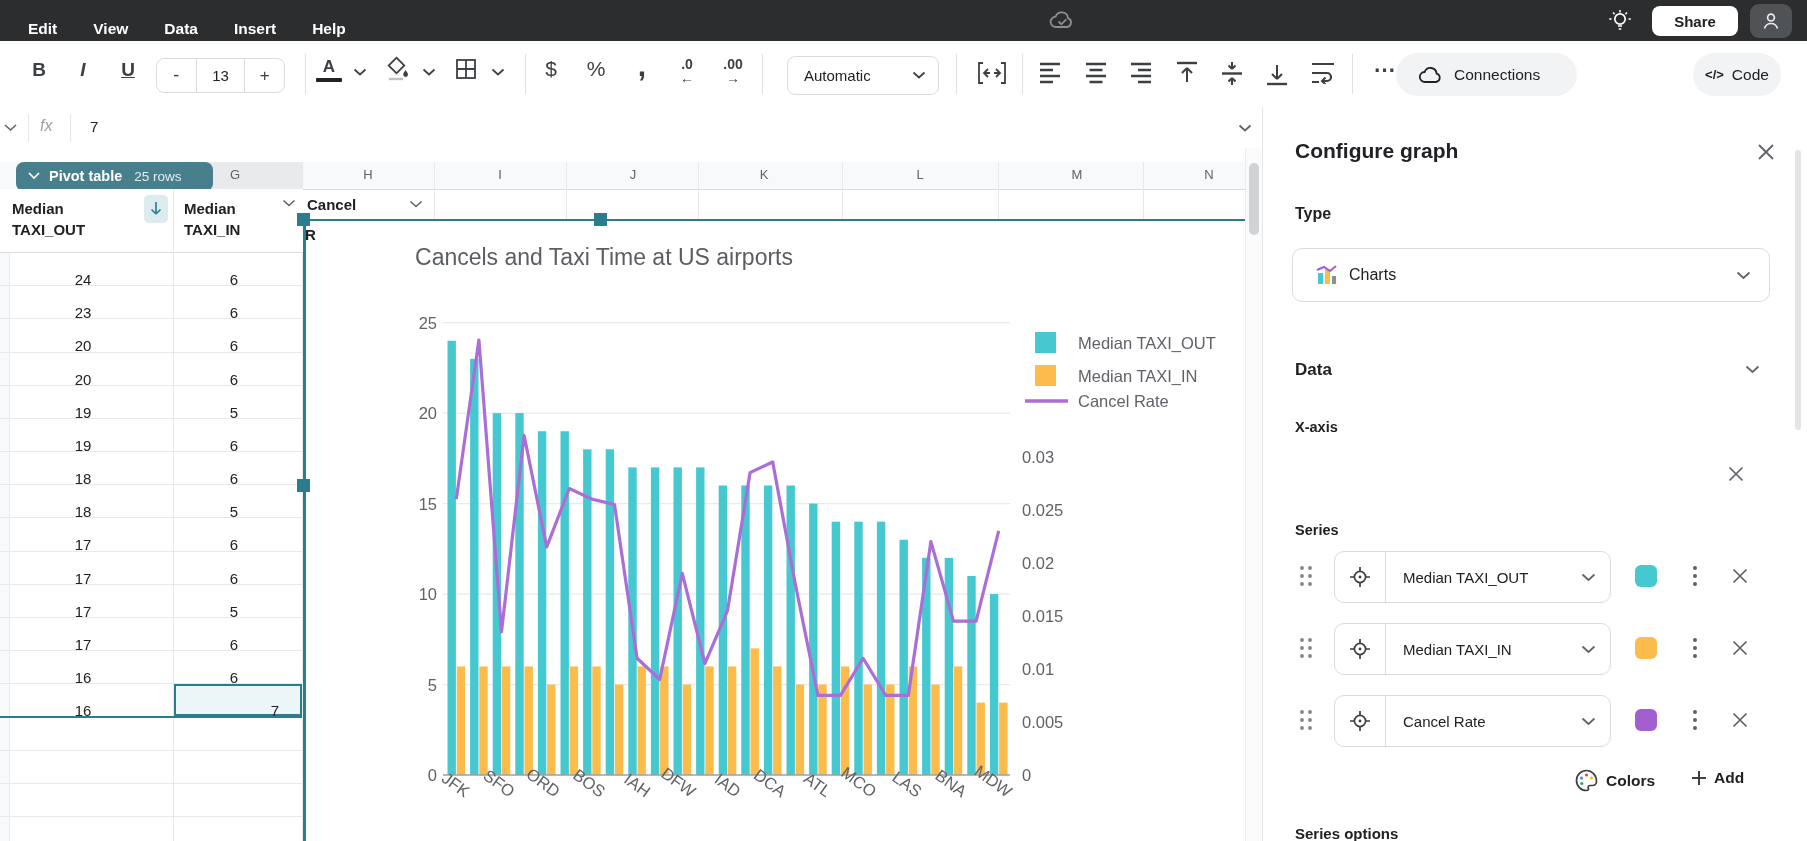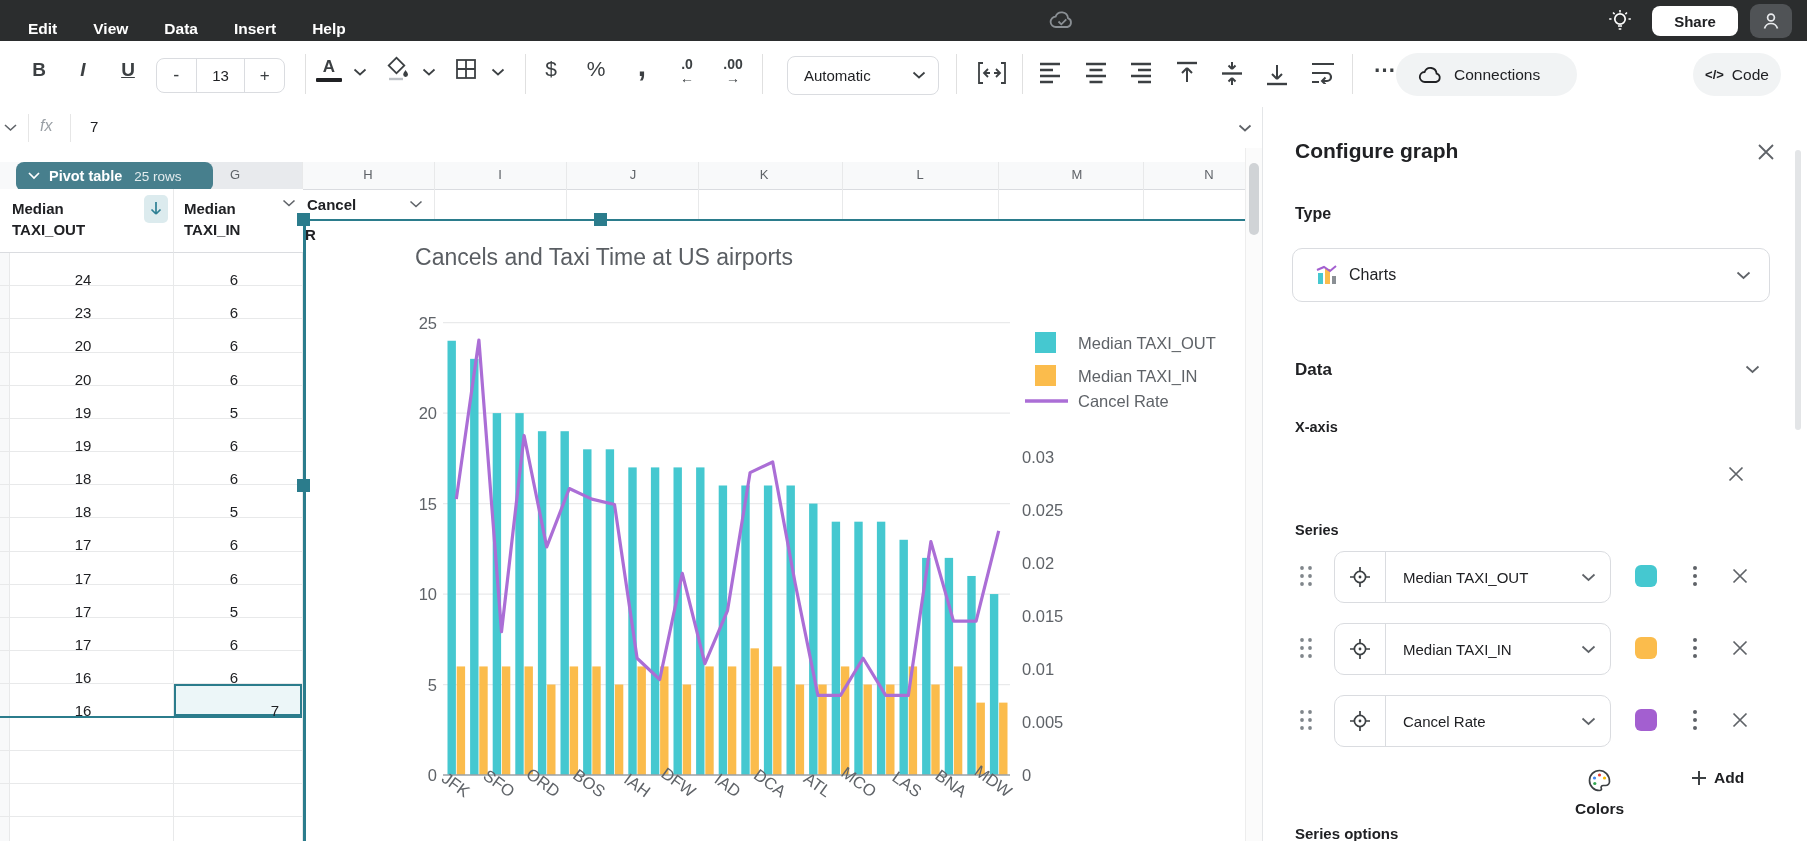--- a/index.html
+++ b/index.html
@@ -548,21 +548,21 @@
             </svg>
           </div>
           <div class="abs" style="left: 468px; top: 16px; width: 18px; height: 18px;">
             <svg width="18" height="18" viewBox="0 0 18 18">
               <path d="M2.5 2.5l13 13M15.5 2.5l-13 13" stroke="#5f6368" stroke-width="1.7"></path>
             </svg>
           </div>
         </div>
       </div>
 
-    <div class="abs flex" style="left:312px;top:662px;gap:8px;flex-direction:column;">
+    <div class="abs flex" style="left:312px;top:662px;gap:8px;">
       <svg width="23" height="23" viewBox="0 0 23 23">
         <path d="M11.5 1.5a10 10 0 100 20c1.7 0 2.4-1 1.8-2.2-.7-1.4.2-2.8 1.9-2.8h2.3a4 4 0 004-4c0-6.2-4.6-11-10-11z" fill="none" stroke="#3c4043" stroke-width="1.7"></path>
         <circle cx="6.5" cy="9" r="1.6" fill="#4285f4"></circle>
           <circle cx="11.5" cy="6" r="1.6" fill="#ea4335"></circle>
           <circle cx="16.5" cy="9" r="1.6" fill="#fbbc04"></circle>
           <circle cx="6.8" cy="14.5" r="1.6" fill="#34a853"></circle>
       </svg>
       <span style="font-size:15.5px;font-weight:600;">Colors</span>
     </div>
     <div class="abs flex" style="left:428px;top:662px;gap:7px;">

